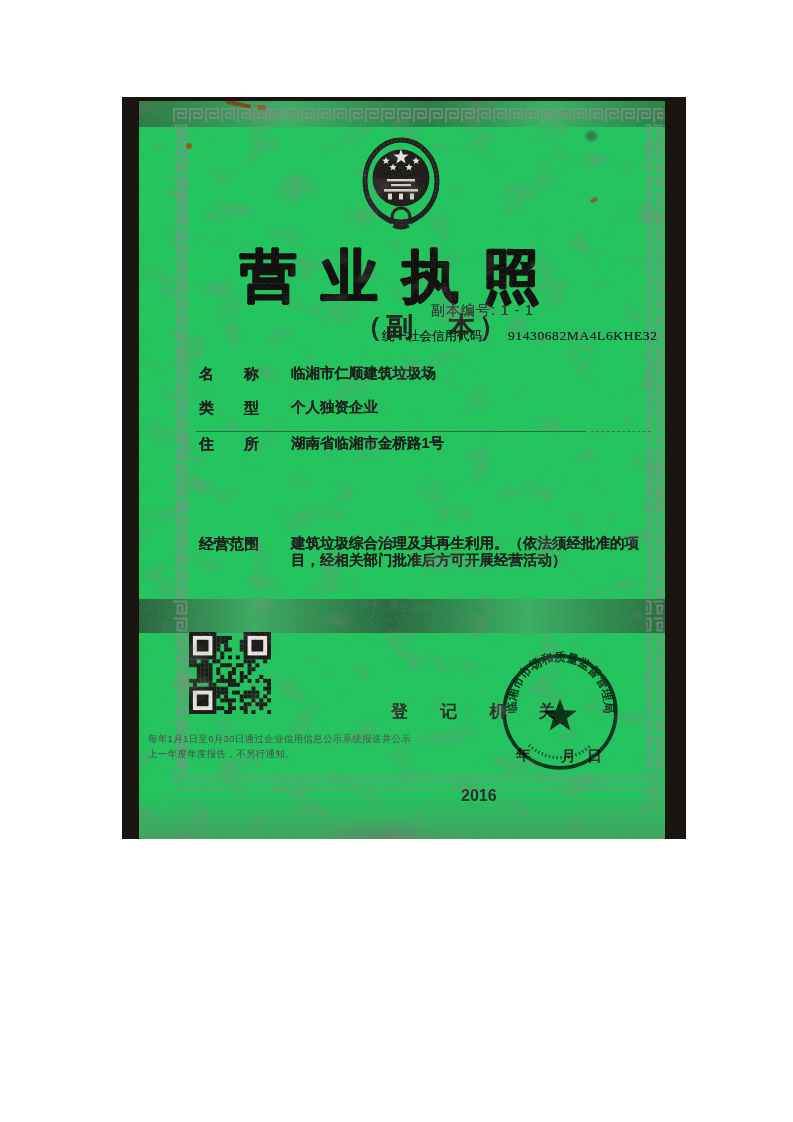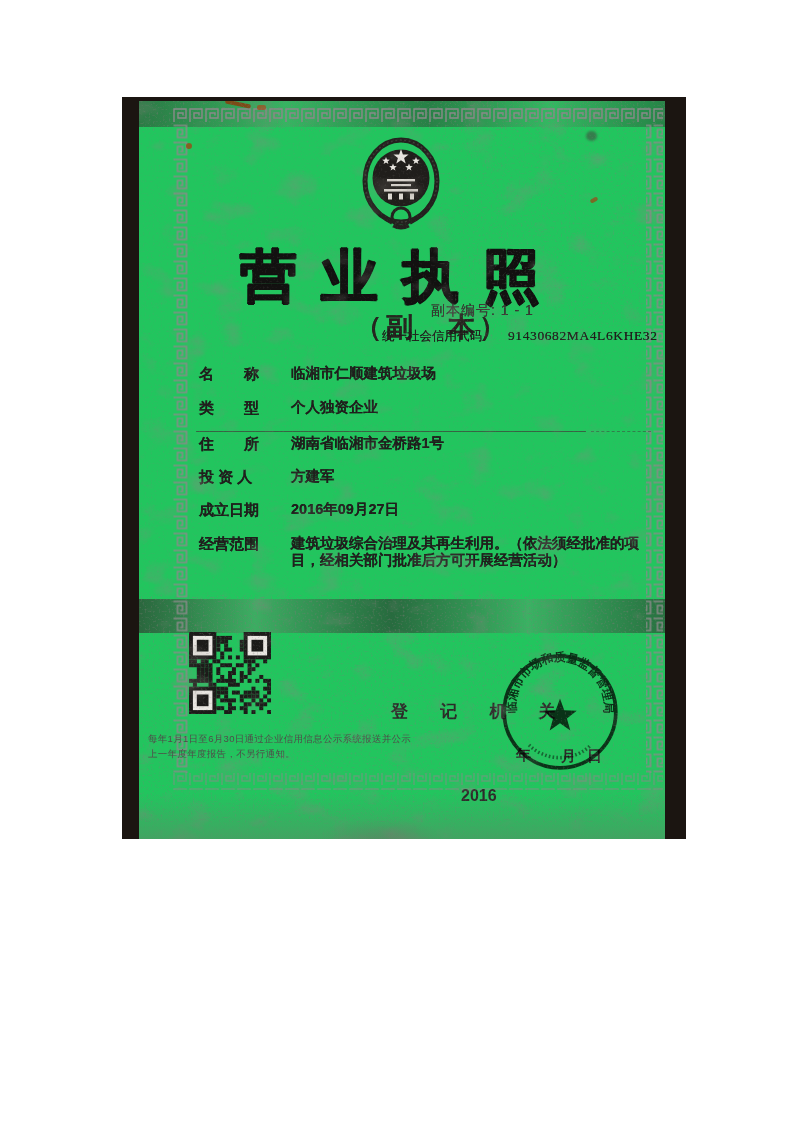--- a/index.html
+++ b/index.html
@@ -114,28 +114,20 @@
     </div>
     <div class="field-row" style="top:264px">
       <span class="field-label ink">名　　称</span>
       <span class="field-value ink">临湘市仁顺建筑垃圾场</span>
     </div>
     <div class="rule" style="left:57px;top:330px;width:390px"></div>
     <div class="rule dashed" style="left:452px;top:330px;width:60px"></div>
     <div class="field-row" style="top:334px">
       <span class="field-label ink">住　　所</span>
       <span class="field-value ink">湖南省临湘市金桥路1号</span>
-    </div>
-    <div class="field-row" style="top:367px">
-      <span class="field-label ink">投 资 人</span>
-      <span class="field-value ink">方建军</span>
-    </div>
-    <div class="field-row" style="top:400px">
-      <span class="field-label ink">成立日期</span>
-      <span class="field-value ink">2016年09月27日</span>
     </div>
     <div class="field-row" style="top:434px">
       <span class="field-label ink">经营范围</span>
       <span class="field-value ink">建筑垃圾综合治理及其再生利用。（依法须经批准的项目，经相关部门批准后方可开展经营活动）</span>
     </div>
 
     <svg class="qr-svg" id="qr" width="82" height="82">
         <rect x="27.333333333333332" y="3.9047619047619047" width="3.9828571428571427" height="3.9828571428571427" fill="#1c1b19"></rect>
         <rect x="31.238095238095237" y="3.9047619047619047" width="3.9828571428571427" height="3.9828571428571427" fill="#1c1b19"></rect>
         <rect x="35.14285714285714" y="3.9047619047619047" width="3.9828571428571427" height="3.9828571428571427" fill="#1c1b19"></rect>

